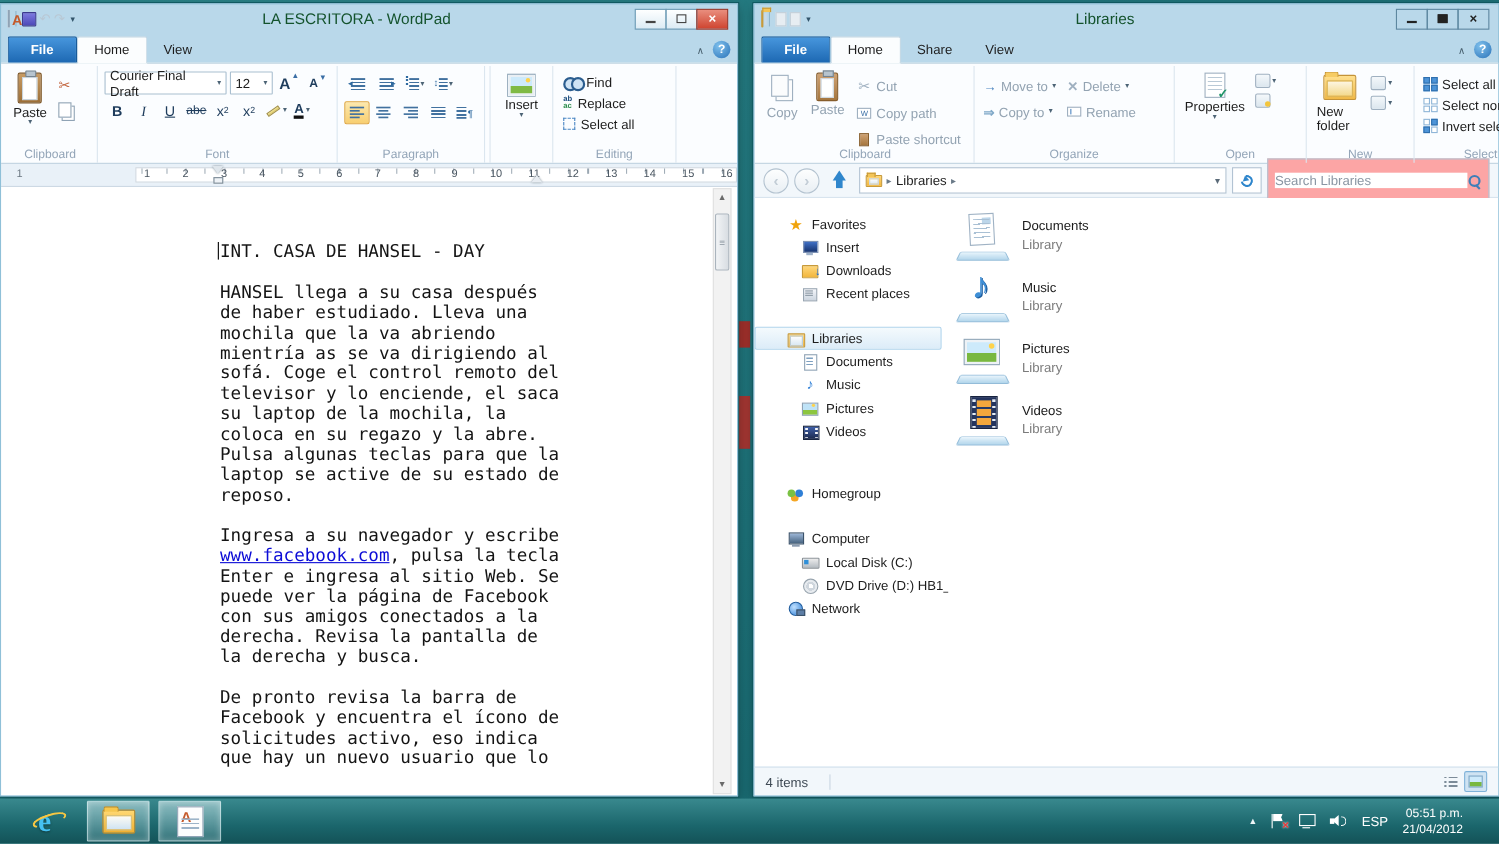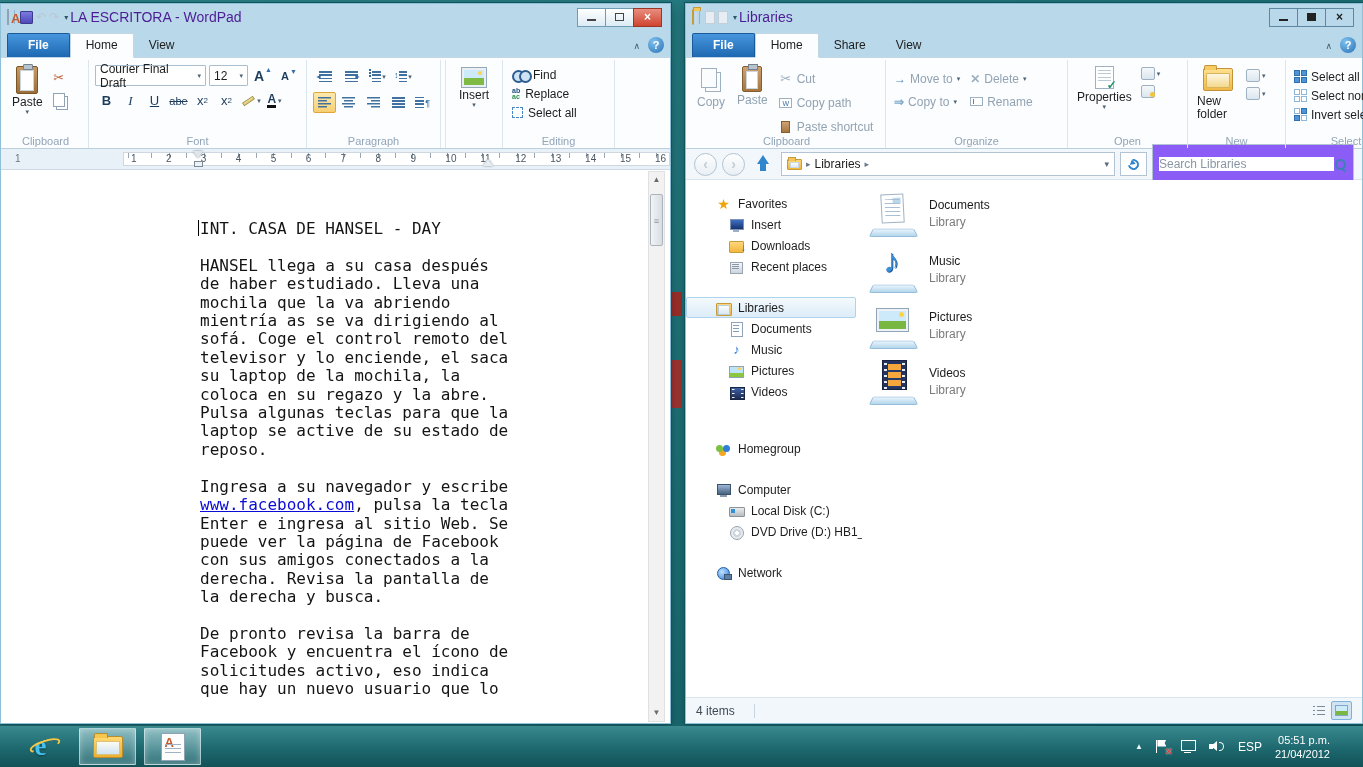--- a/index.html
+++ b/index.html
@@ -13,21 +13,21 @@
 
 .window{position:absolute;top:3px;height:721px;background:#b9d8ea;border:1px solid #8fc0d8;
   box-shadow:0 0 0 1px #0d545c,0 3px 10px rgba(0,0,0,.35);display:flex;flex-direction:column;z-index:2}
 #wordpad{left:0;width:671px}
 #explorer{left:685px;width:678px}
 .titlebar{height:26px;display:flex;align-items:center;padding:0 4px;flex:0 0 auto}
 .qat{display:flex;align-items:center;gap:3px;margin-left:2px}
 .qat-sep{width:1px;height:14px;background:#8fb4cb;margin:0 2px}
 .qat-car{font-size:8px;color:#33556b;padding:0 2px}
 .dis{color:#b9c8d4}
-.title{flex:1;text-align:left;font-size:14px;color:#4c1d95;white-space:nowrap;overflow:hidden}
+.title{flex:1;text-align:center;font-size:14px;color:#14532d;white-space:nowrap;overflow:hidden}
 .caption{display:flex;margin-right:4px}
 .cap{width:29px;height:19px;border:1px solid #6f9cb5;background:linear-gradient(#feffff,#dcebf4);
   display:flex;align-items:center;justify-content:center;font-size:12px;color:#333;margin-left:-1px}
 .cap .g-min{width:9px;height:2px;background:#444;display:block;margin-top:6px}
 .cap .g-max{width:9px;height:8px;border:1.5px solid #444;display:block}
 .cap.red{background:linear-gradient(#e98e7e,#cf4430);color:#fff;font-weight:bold;border-color:#9c3526}
 .cap.plain{background:transparent;border-color:#5d87a0;color:#222}
 .cap.plain .g-min,.cap.plain .g-max{background-color:#222;border-color:#222}
 .cap.plain .g-min{background:#222}
 
@@ -184,21 +184,21 @@
 .bc-fold{width:15px;height:11px;background:linear-gradient(#ffd77b,#f2b63c);border:1px solid #c79a3a;border-radius:1px;position:relative}
 .bc-fold::before{content:'';position:absolute;top:-3px;left:0;width:6px;height:3px;background:#f4c557;border:1px solid #c79a3a;border-bottom:none}
 .bc-fold::after{content:'';position:absolute;left:2px;right:2px;top:2px;bottom:1px;background:linear-gradient(#fdfdfd,#dce9f5);border:1px solid #cbd9e5}
 .bc-sep{color:#6a7a88;font-size:9px}
 .bc-label{font-size:12px;color:#1d1d1d}
 .bcbox .spacer{flex:1}
 .bc-car{color:#5a6a78;font-size:9px}
 .refbtn{width:27px;height:24px;background:#fff;border:1px solid #b2c3d3;display:flex;align-items:center;justify-content:center}
 .refic{width:11px;height:11px;border:2px solid #2f86cc;border-radius:50%;border-left-color:transparent;position:relative;transform:rotate(35deg)}
 .refic::after{content:'';position:absolute;left:-4px;top:-2px;border:3px solid transparent;border-right:5px solid #2f86cc;transform:rotate(45deg)}
-.searchwrap{width:202px;height:40px;background:#8b5cf6;border:1px solid #b2c3d3;display:flex;align-items:center;padding:0 6px}
+.searchwrap{width:202px;height:40px;background:#fca5a5;border:1px solid #b2c3d3;display:flex;align-items:center;padding:0 6px}
 .searchwrap input{border:none;outline:none;flex:1;font-size:12px;color:#444;font-family:"Liberation Sans",sans-serif}
 .searchwrap input::placeholder{color:#8a96a3}
 .magic{position:relative;width:13px;height:13px}
 .magic::before{content:'';position:absolute;left:1px;top:1px;width:7px;height:7px;border:2px solid #3f7fb8;border-radius:50%}
 .magic::after{content:'';position:absolute;right:1px;bottom:0;width:5px;height:2px;background:#3f7fb8;transform:rotate(45deg)}
 
 
 .exmain{flex:1 1 auto;display:flex;background:#fff;overflow:hidden}
 .navpane{width:176px;padding:13px 0 0 0;overflow:hidden}
 .nrow{display:flex;align-items:center;height:21px;gap:7px;font-size:12px;cursor:default;border:1px solid transparent}
@@ -731,21 +731,21 @@
           <span class="nlabel">Computer</span>
         </div>
         <div class="nrow lvl1">
           <span class="nic nic-disk"></span>
           <span class="nlabel">Local Disk (C:)</span>
         </div>
         <div class="nrow lvl1">
           <span class="nic nic-dvd"></span>
           <span class="nlabel">DVD Drive (D:) HB1_</span>
         </div>
-        <div class="nrow lvl0" style="margin-top: 20px;">
+        <div class="nrow lvl0" style="">
           <span class="nic nic-network"></span>
           <span class="nlabel">Network</span>
         </div>
       </div>
     <div class="content" id="ex-items">
         <div class="item">
           <span class="bi">
             <span class="shelf"></span>
             <span class="art art-doc"></span>
           </span>

